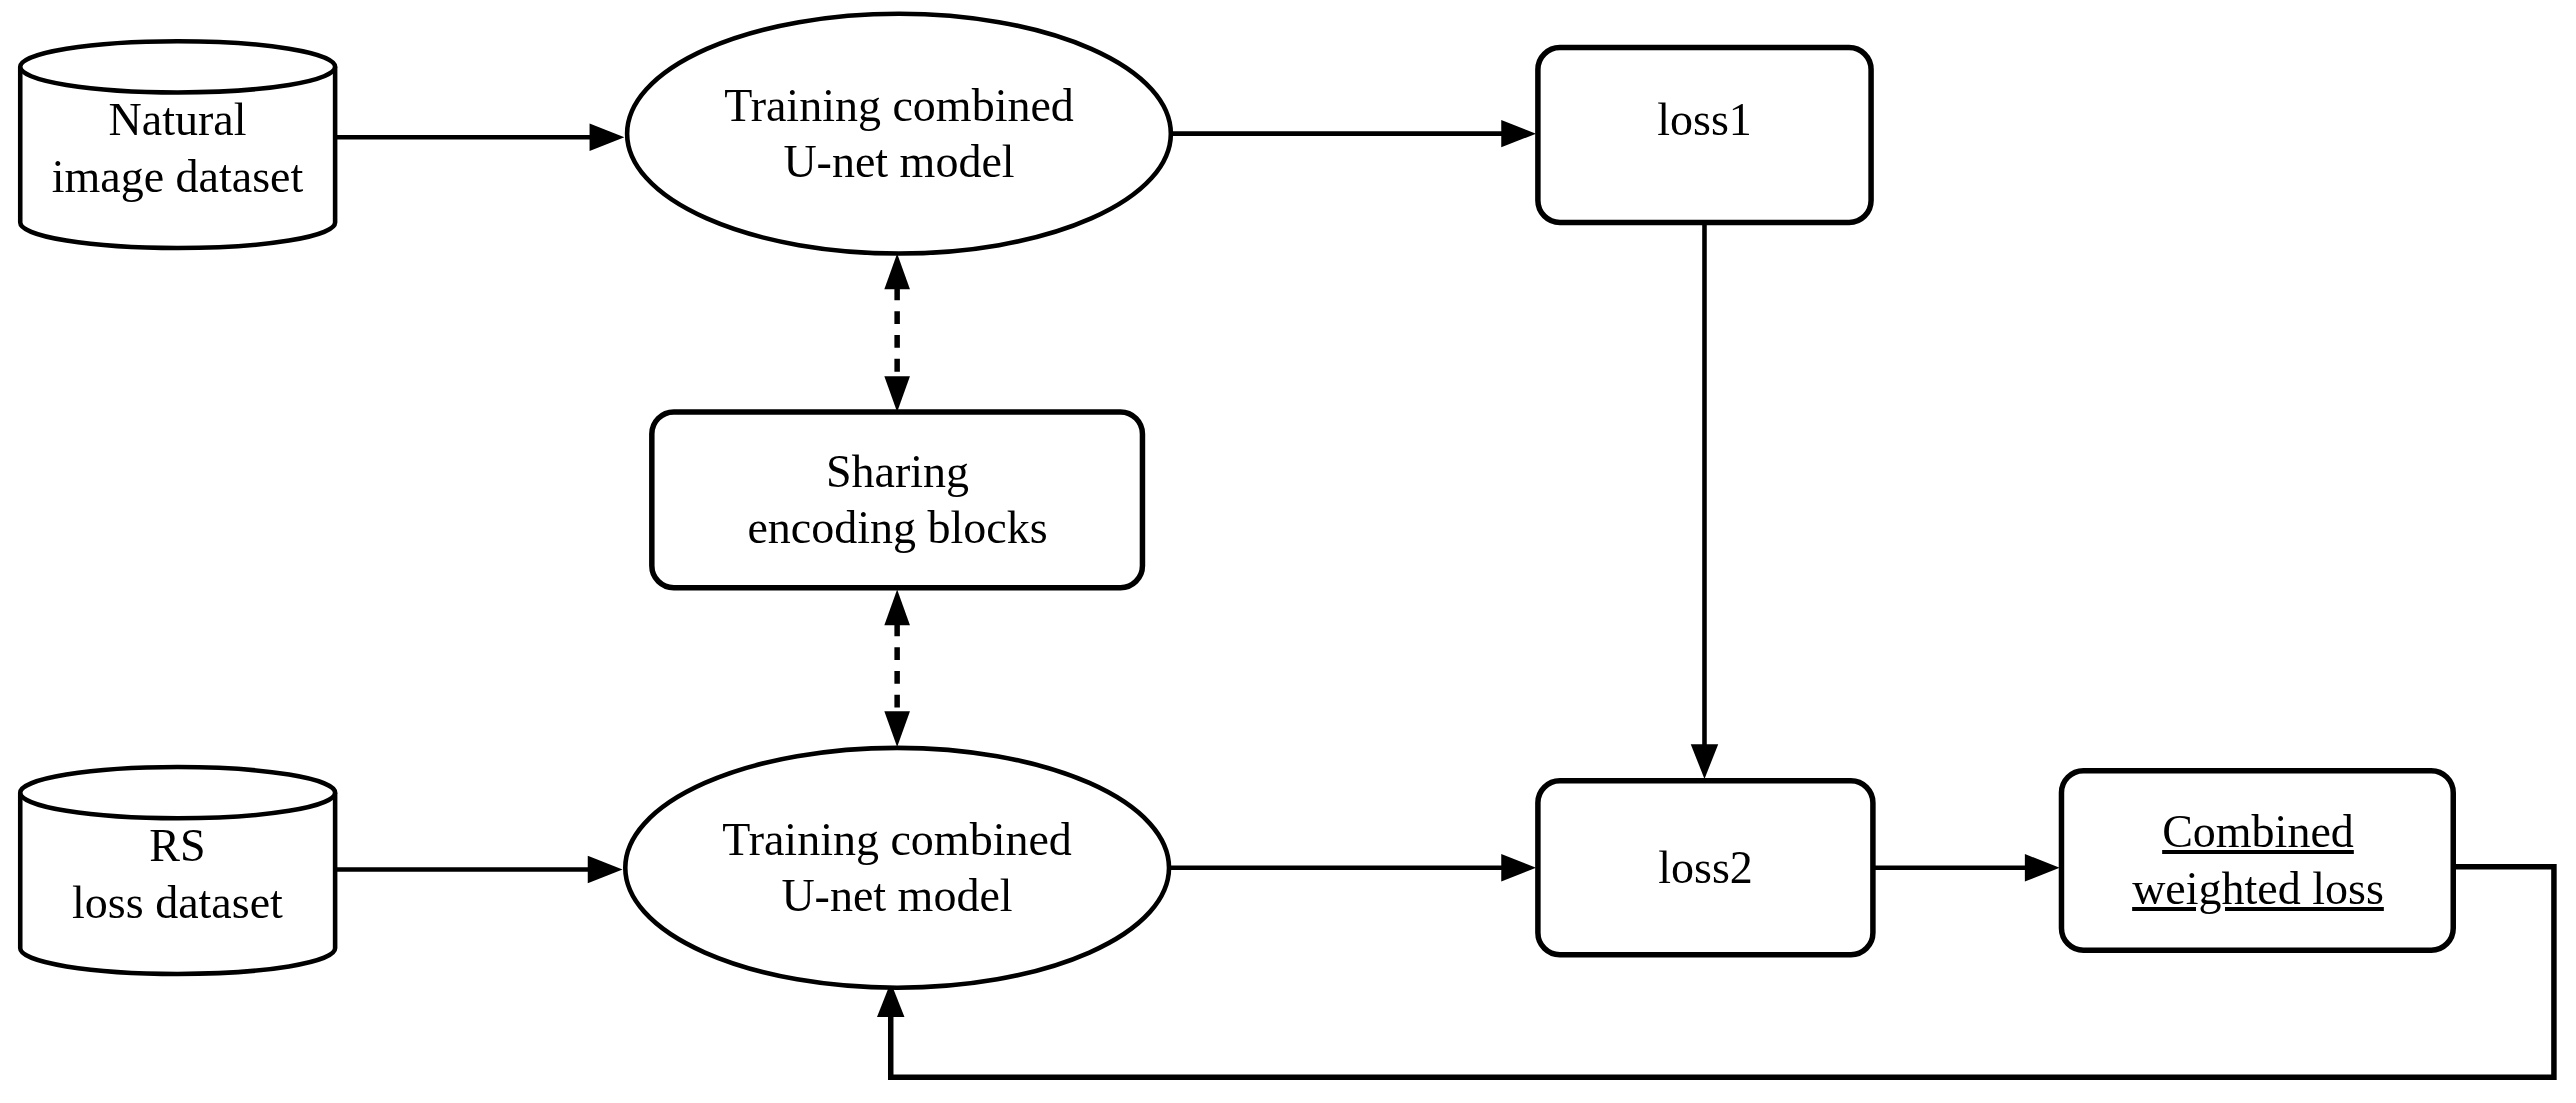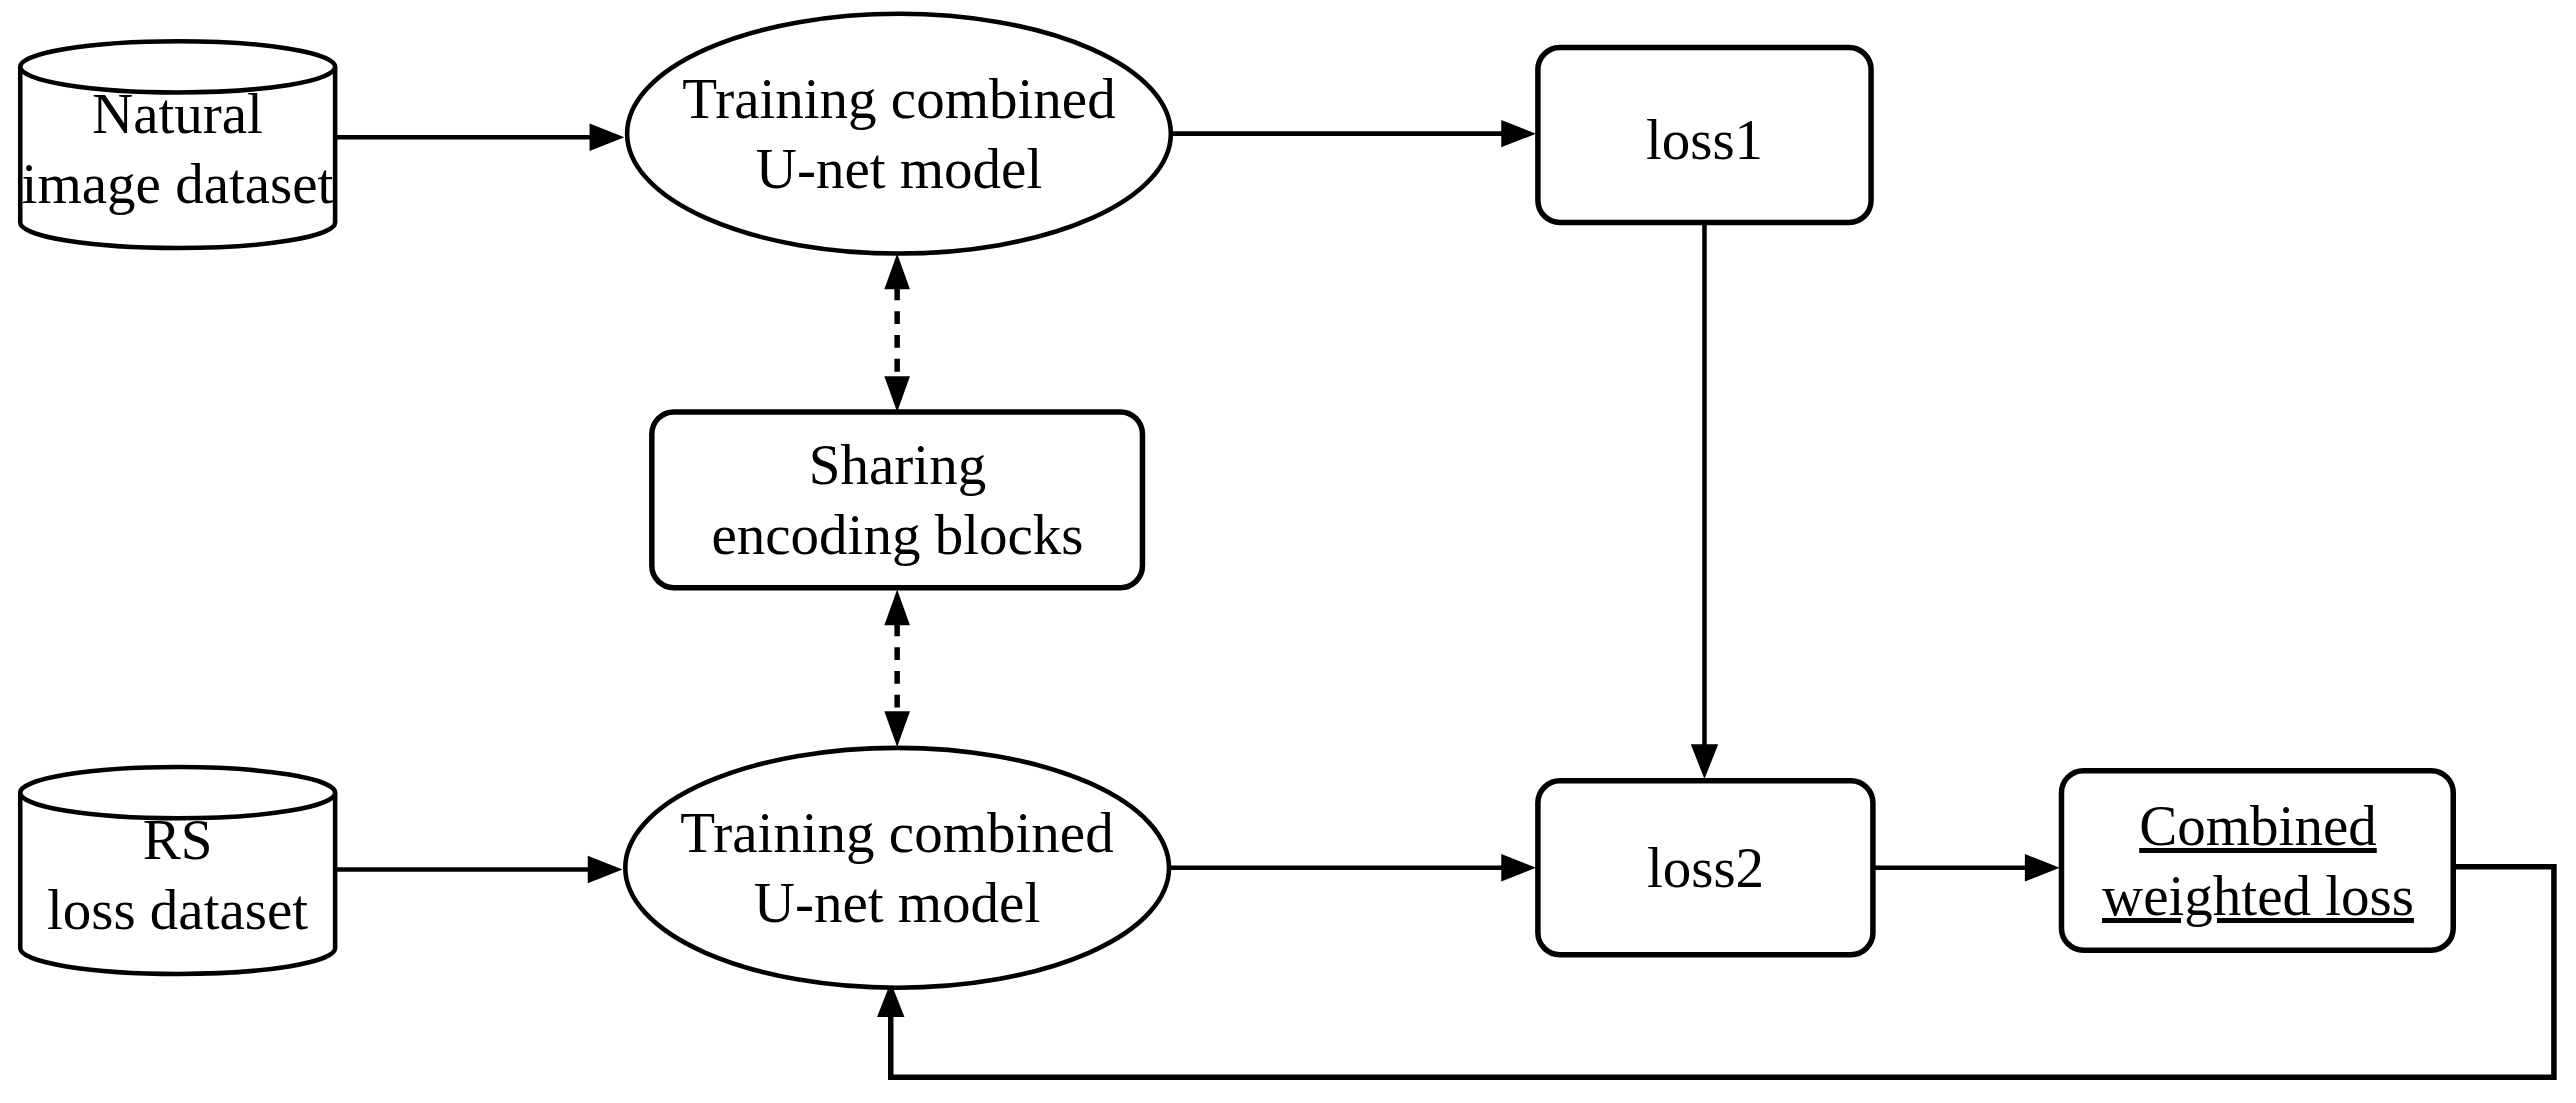--- a/index.html
+++ b/index.html
@@ -21,21 +21,21 @@
     top: 0;
   }
   .node-label {
     position: absolute;
     display: flex;
     align-items: center;
     justify-content: center;
     text-align: center;
     white-space: pre-line;
     color: #000000;
-    font-size: 57px;
+    font-size: 46px;
     line-height: 1.22;
     pointer-events: none;
   }
 </style>
 </head>
 <body>
 
 <div id="stage">
 
   <svg id="shapes" width="2576" height="1103" viewBox="0 0 2814 1205">
@@ -123,21 +123,21 @@
       <rect x="2252" y="842" width="428" height="196" rx="24" ry="24" fill="#fff" stroke="#000" stroke-width="6"></rect>
     </g>
   </svg>
 
   <div class="node-label" style="left:20px; top:57px; width:315px; height:183px;">Natural
 image dataset</div>
 
   <div class="node-label" style="left:627px; top:13.7px; width:544px; height:240px;">Training combined
 U-net model</div>
 
-  <div class="node-label" style="left:1538px; top:52px; width:333px; height:175px;">loss1</div>
+  <div class="node-label" style="left:1538px; top:33px; width:333px; height:175px;">loss1</div>
 
   <div class="node-label" style="left:652px; top:412px; width:491px; height:176px;">Sharing
 encoding blocks</div>
 
   <div class="node-label" style="left:20px; top:783px; width:315px; height:183px;">RS
 loss dataset</div>
 
   <div class="node-label" style="left:625px; top:748px; width:544px; height:240px;">Training combined
 U-net model</div>
 

